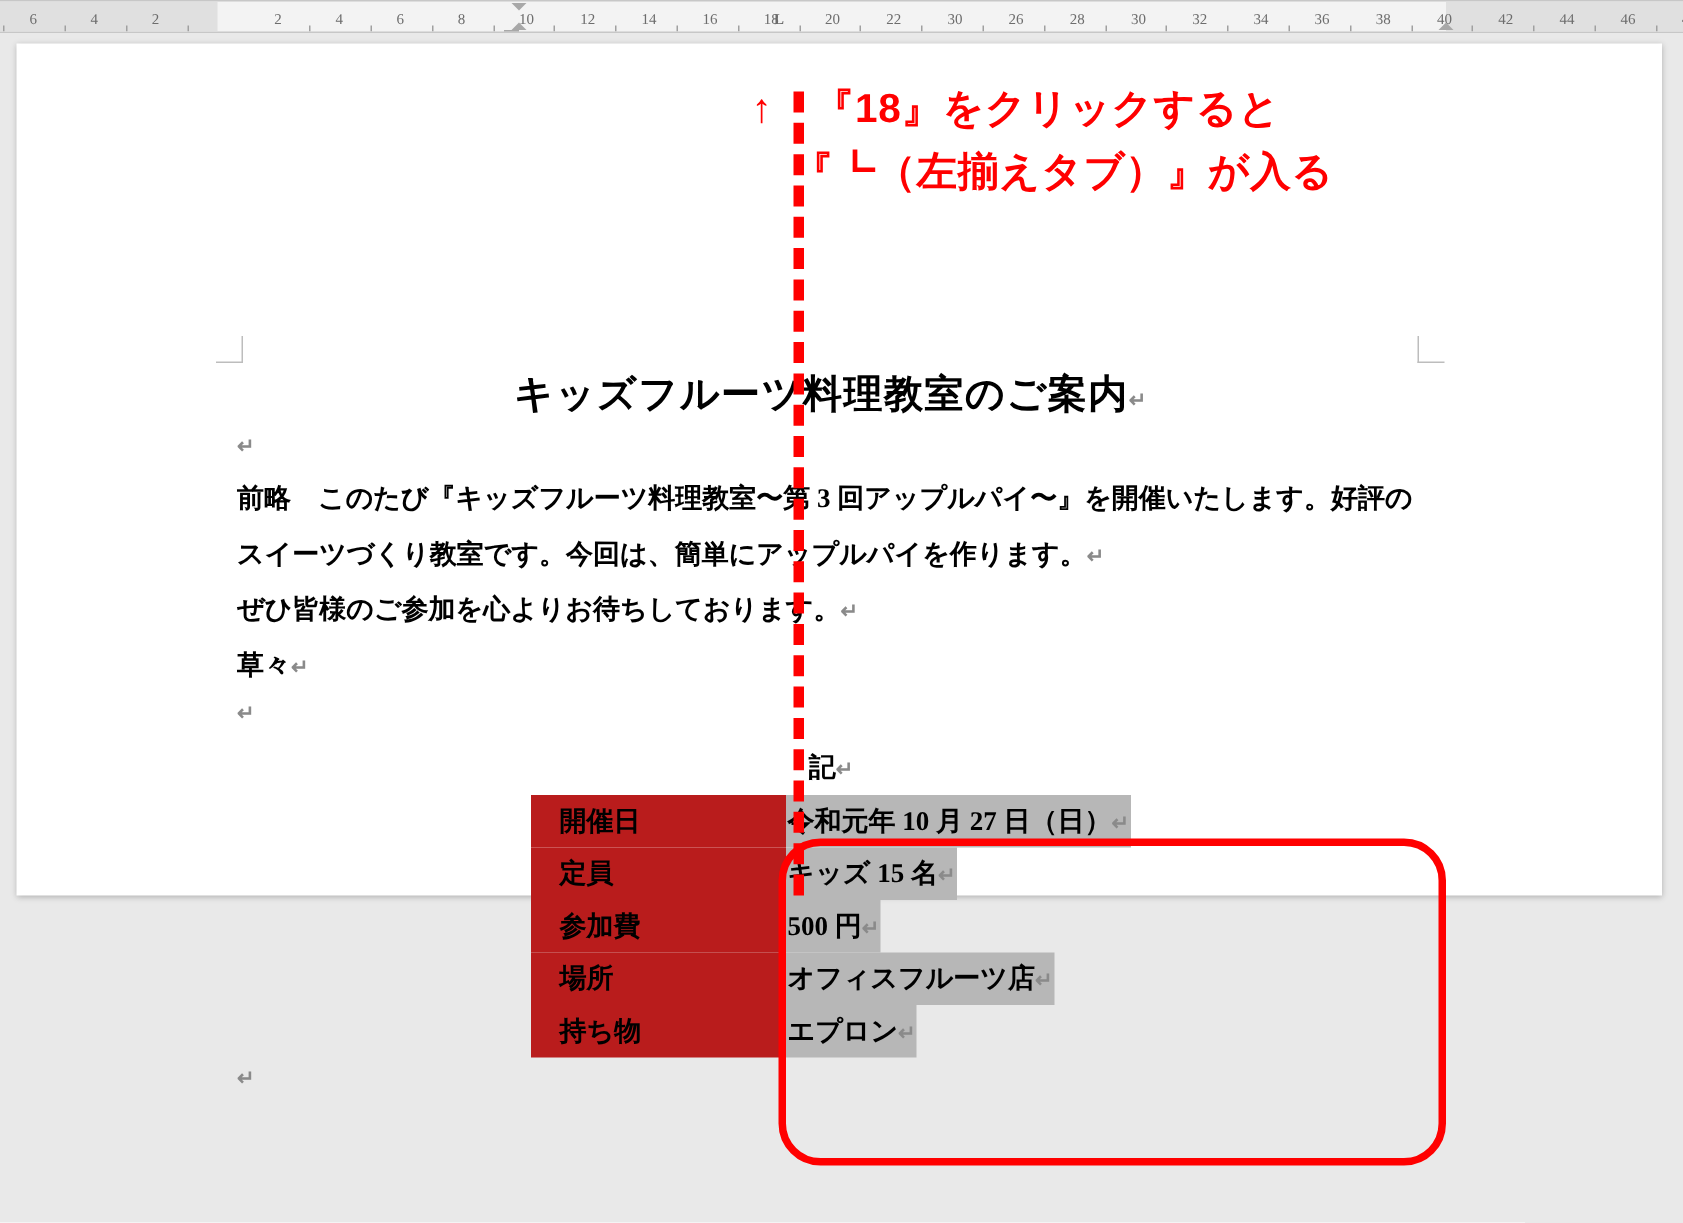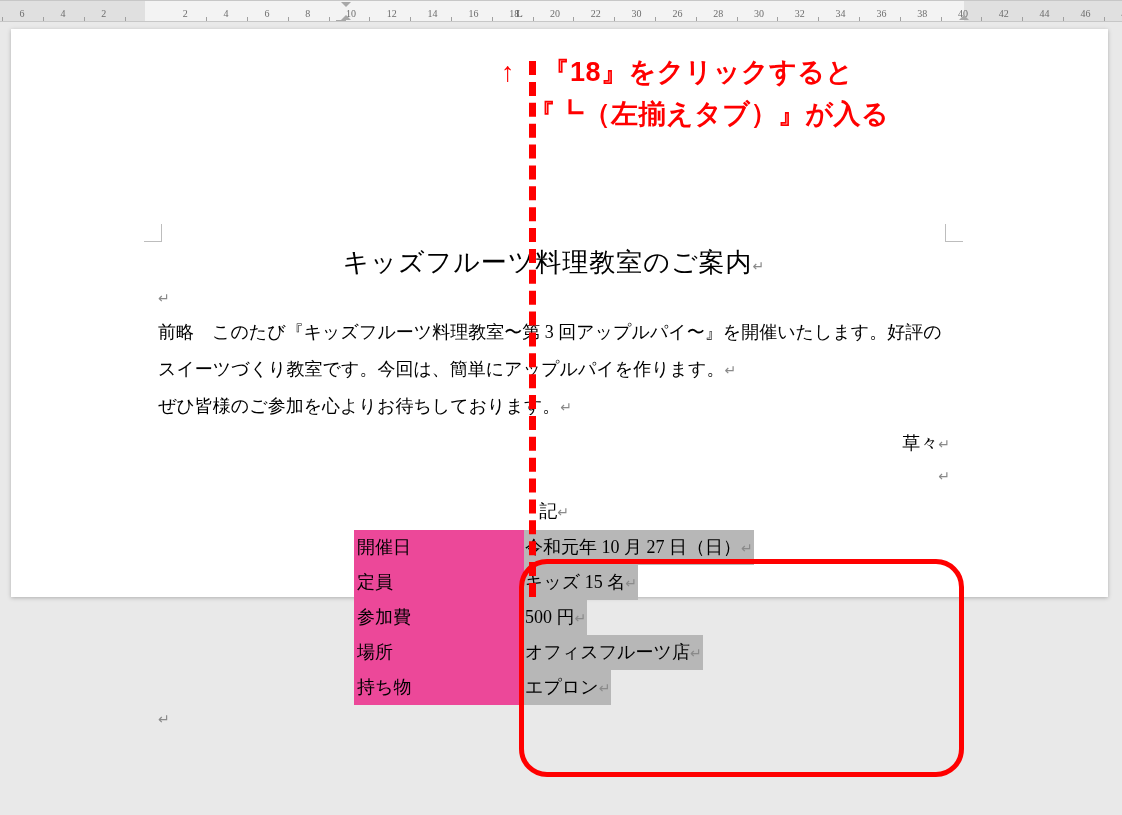--- a/index.html
+++ b/index.html
@@ -31,36 +31,36 @@
   .ruler .indent-bot { position:absolute; bottom:1px; width:0; height:0; border-left:5px solid transparent; border-right:5px solid transparent; border-bottom:5px solid #a8a8a8; }
   .ruler .indent-sq { position:absolute; bottom:-3px; width:10px; height:4px; background:#a8a8a8; }
   .ruler .tab-marker { position:absolute; bottom:2px; font-size:10px; color:#6a6a6a; font-weight:bold; }
 
   .workspace {
     position:absolute; top:22px; left:0; right:0; bottom:0;
     background:#e9e9e9;
   }
   .page {
     position:absolute; left:11px; top:7px; width:1097px; height:568px;
-    background:#fff; box-shadow:0 1px 4px rgba(0,0,0,0.25);
+    background:#fff; box-shadow:0 1px 4px rgba(0,0,0,0.25);font-weight:bold;
   }
   .corner { position:absolute; width:18px; height:18px; }
   .corner.tl { left:133px; top:195px; border-left:1px solid #bdbdbd; border-top:1px solid #bdbdbd; transform:rotate(180deg);}
   .corner.tr { right:145px; top:195px; border-right:1px solid #bdbdbd; border-top:1px solid #bdbdbd; transform:rotate(180deg);}
 
   .content { position:absolute; left:147px; right:158px; top:213px; }
   .title { font-size:26px; text-align:center; letter-spacing:1px; line-height:1.6; }
   .para-mark { font-size:14px; color:#8a8a8a; }
   .blank { font-size:14px; color:#8a8a8a; line-height:2.2; }
   .body-text { font-size:18px; line-height:2.05; }
-  .right { text-align:right; }
+  .right { }
   .center { text-align:center; }
 
   .rec-row { font-size:18px; line-height:1.95; position:relative; }
-  .rec-row .label { display:inline-block; background:#ec4899; padding:0 3px; margin-left:196px; width:170px; }
+  .rec-row .label { display:inline-block; background:#b91c1c; padding:0 19px; margin-left:196px; width:170px; }
   .rec-row .val   { display:inline-block; background:#b7b7b7; padding:0 1px; position:absolute; left:366px; }
 
   
   .annot-text {
     position:absolute; color:#ff0000;
     font-family: "Yu Gothic","Hiragino Sans",sans-serif;
     font-weight:bold; font-size:27px; line-height:1.55;
     letter-spacing:0.5px;
   }
   .dash-line {

